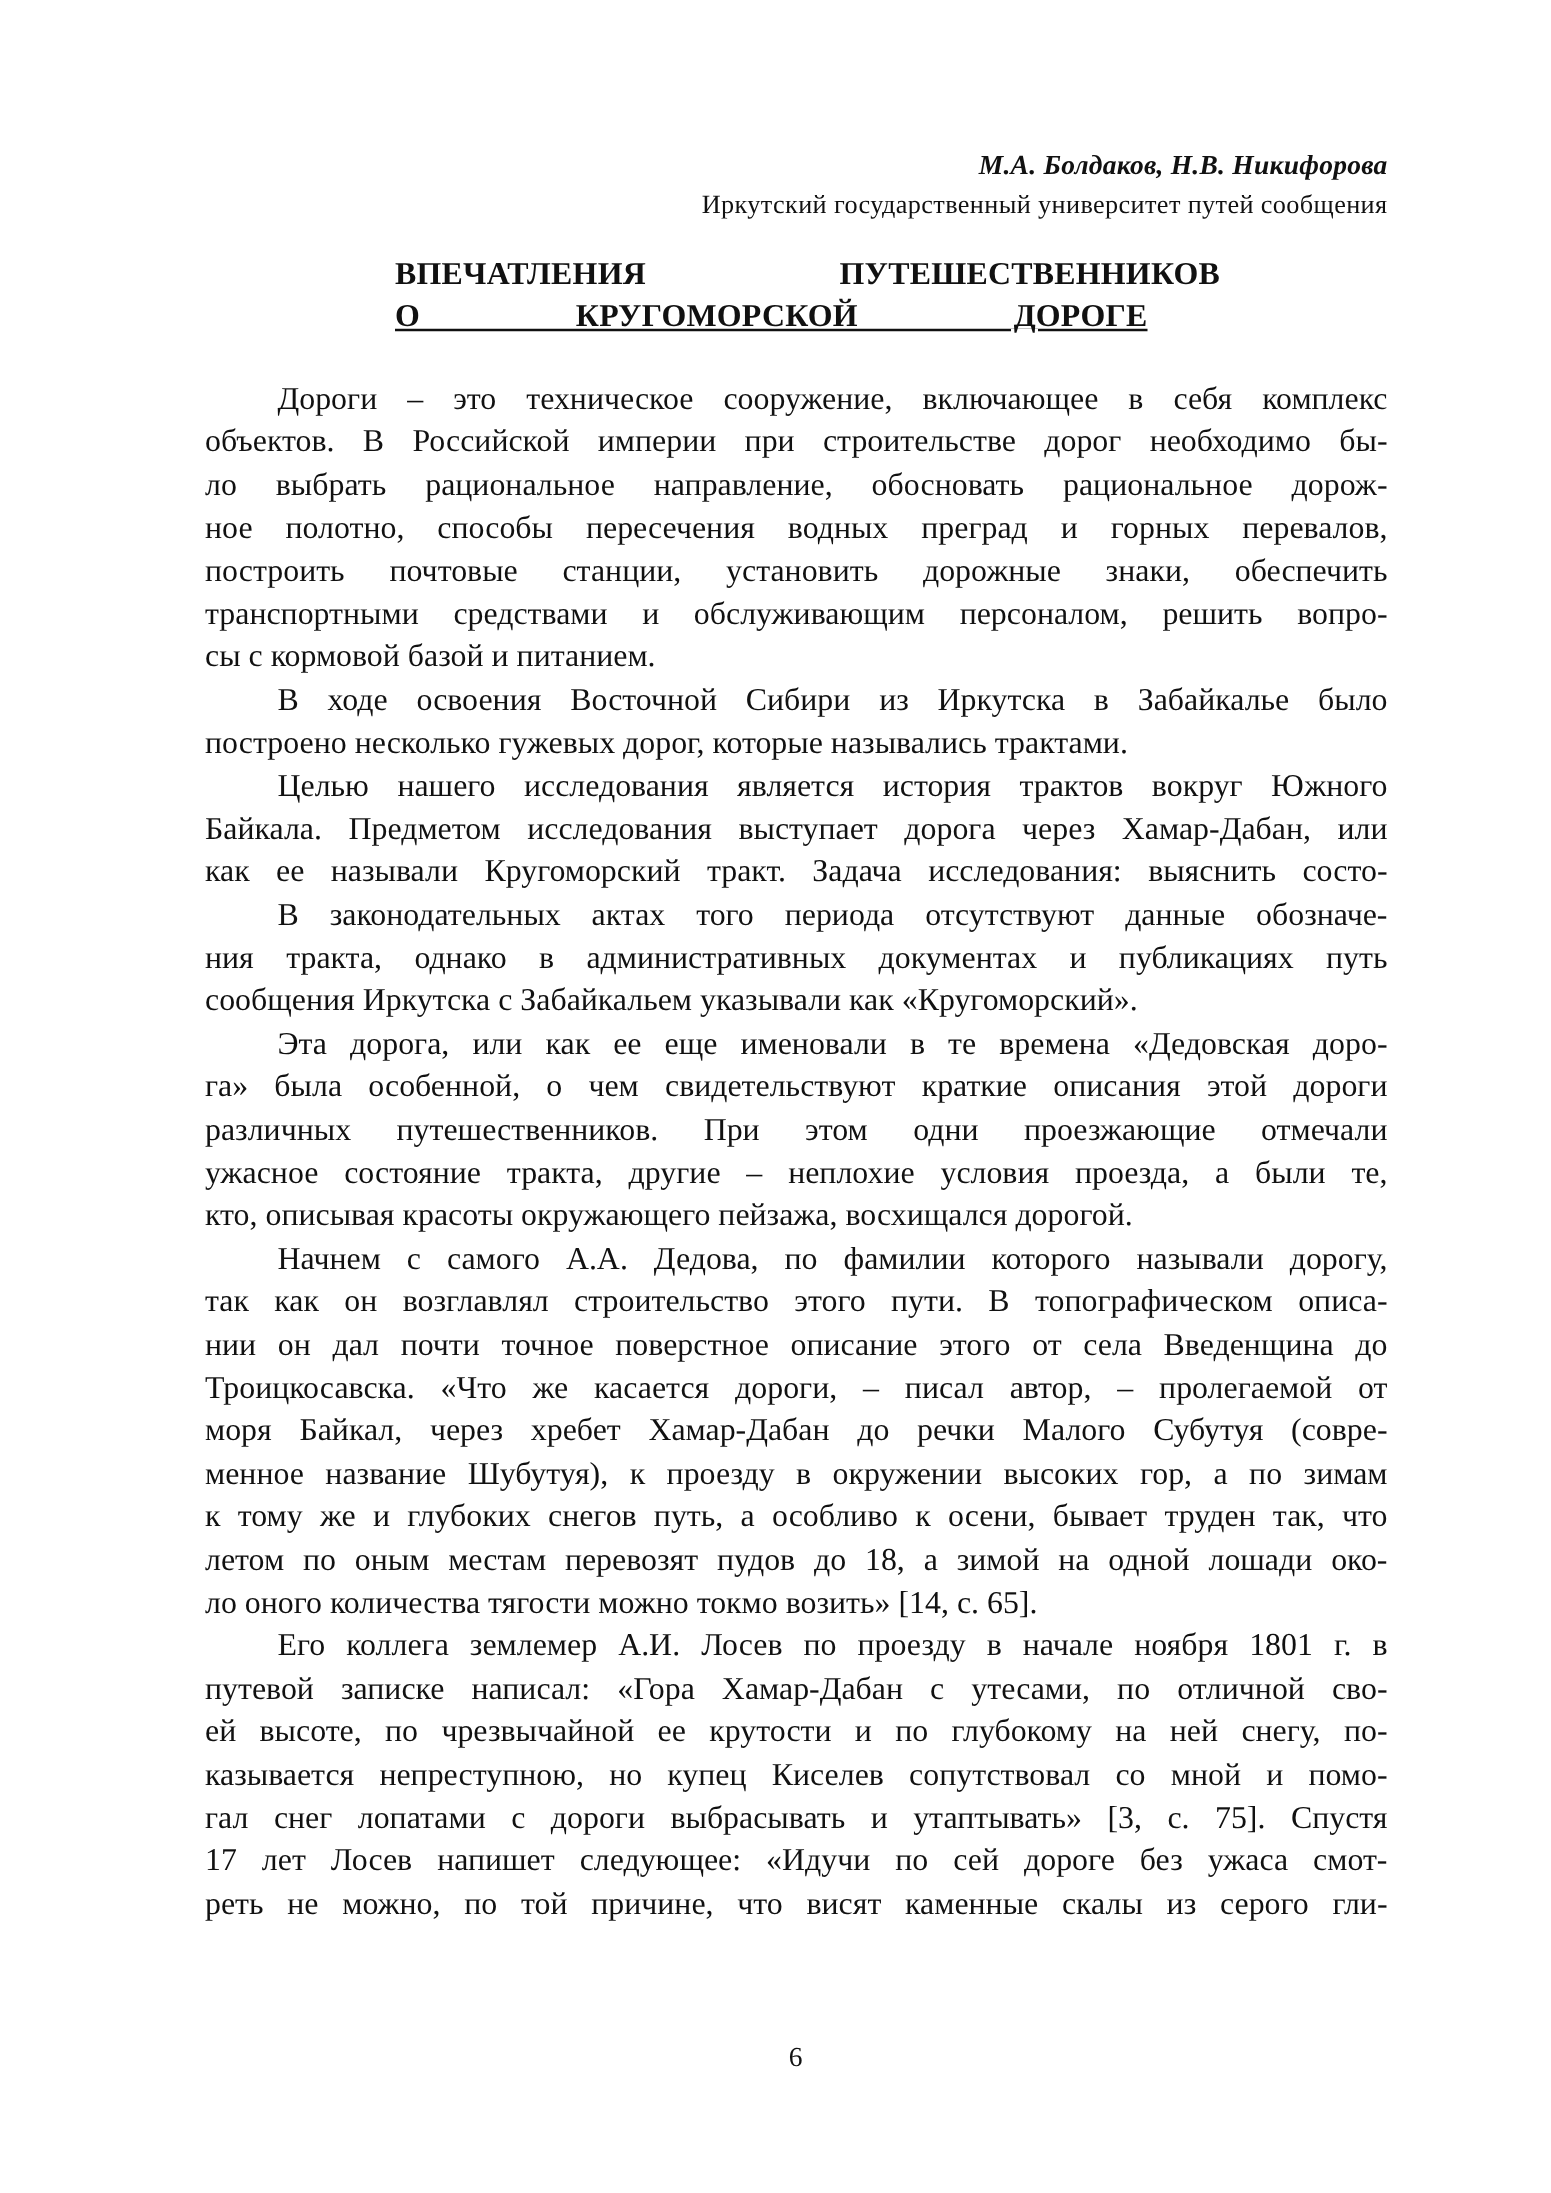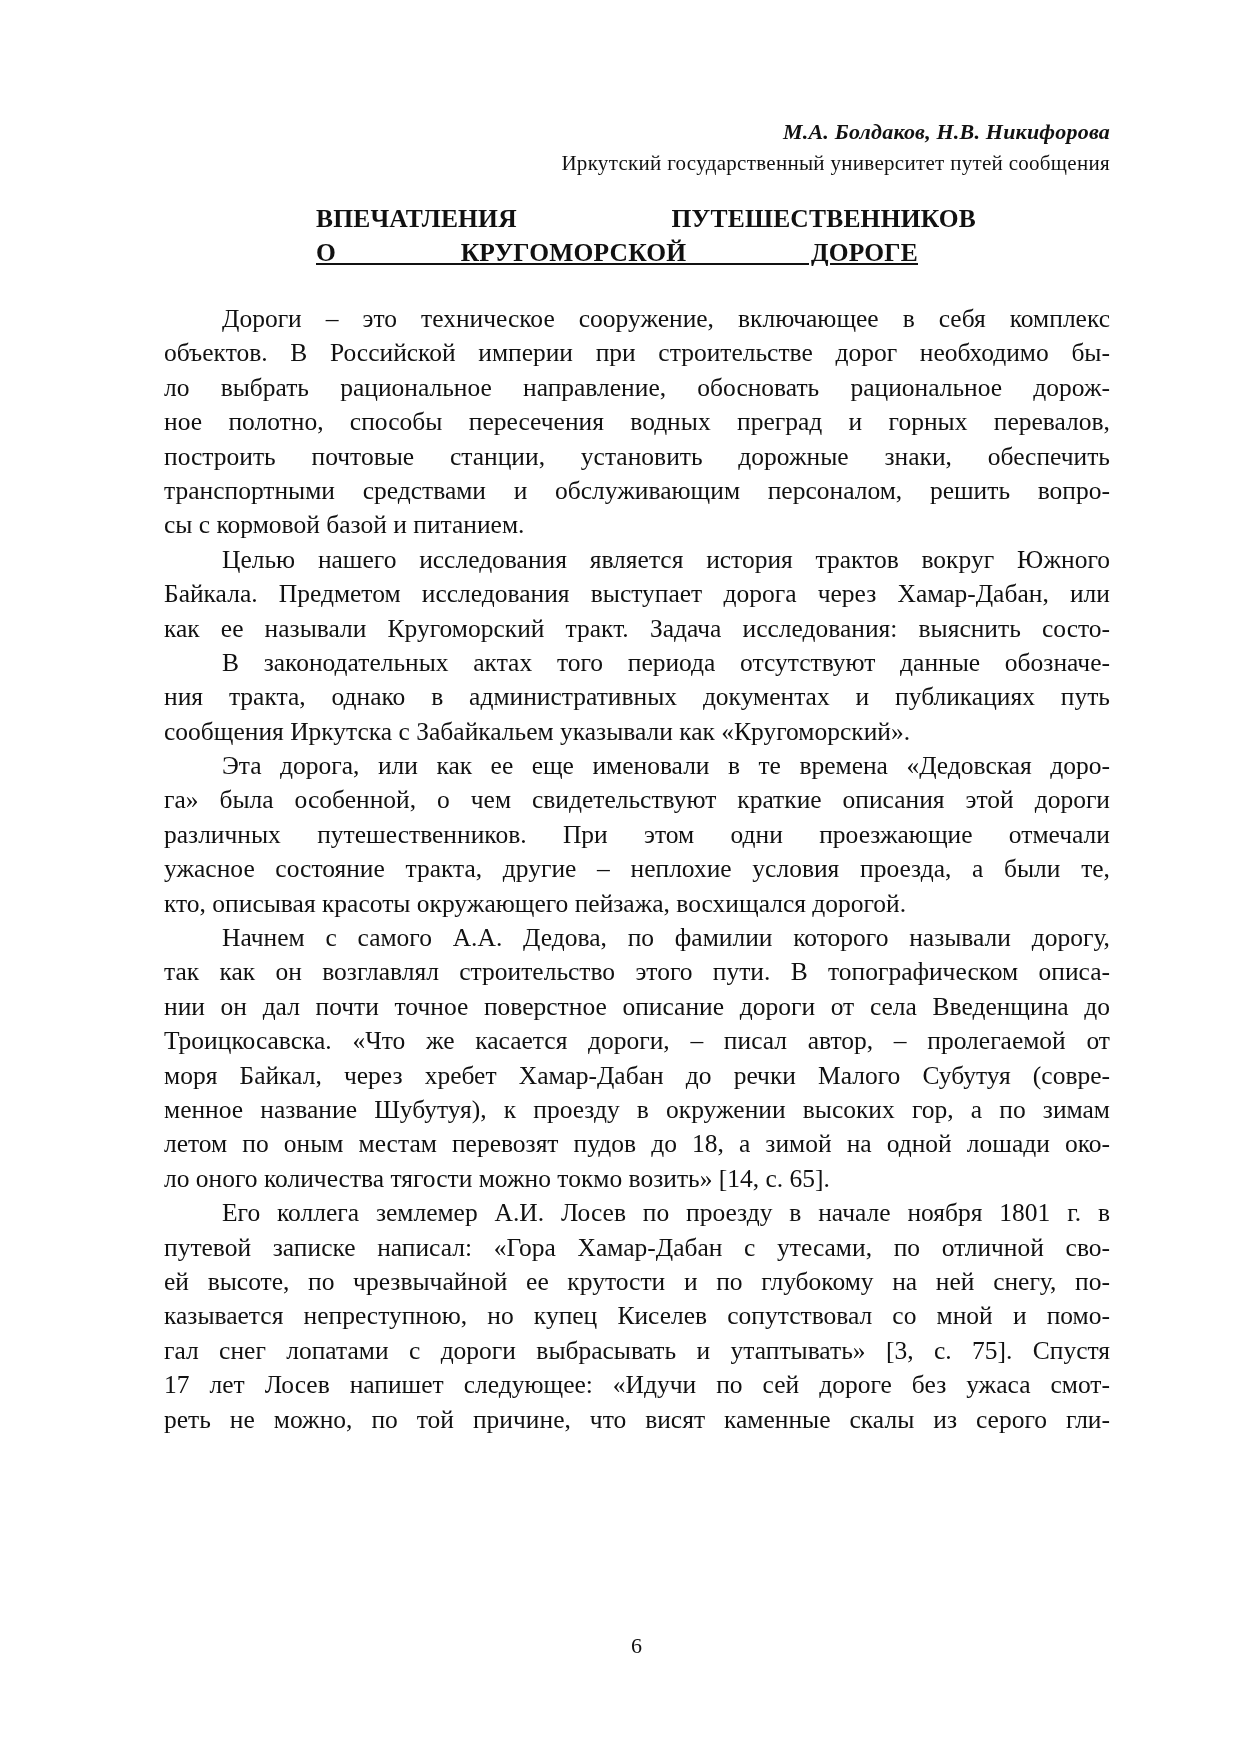--- a/index.html
+++ b/index.html
@@ -41,43 +41,48 @@
       <div class="para">
         <span class="line first">Дороги – это техническое сооружение, включающее в себя комплекс</span>
         <span class="line">объектов. В Российской империи при строительстве дорог необходимо бы-</span>
         <span class="line">ло выбрать рациональное направление, обосновать рациональное дорож-</span>
         <span class="line">ное полотно, способы пересечения водных преград и горных перевалов,</span>
         <span class="line">построить почтовые станции, установить дорожные знаки, обеспечить</span>
         <span class="line">транспортными средствами и обслуживающим персоналом, решить вопро-</span>
         <span class="line last">сы с кормовой базой и питанием.</span>
       </div>
       <div class="para">
+        <span class="line first">В ходе освоения Восточной Сибири из Иркутска в Забайкалье было</span>
+        <span class="line last">построено несколько гужевых дорог, которые назывались трактами.</span>
+      </div>
+      <div class="para">
         <span class="line first">Целью нашего исследования является история трактов вокруг Южного</span>
         <span class="line">Байкала. Предметом исследования выступает дорога через Хамар-Дабан, или</span>
         <span class="line">как ее называли Кругоморский тракт. Задача исследования: выяснить состо-</span>
       </div>
       <div class="para">
         <span class="line first">В законодательных актах того периода отсутствуют данные обозначе-</span>
         <span class="line">ния тракта, однако в административных документах и публикациях путь</span>
         <span class="line last">сообщения Иркутска с Забайкальем указывали как «Кругоморский».</span>
       </div>
       <div class="para">
         <span class="line first">Эта дорога, или как ее еще именовали в те времена «Дедовская доро-</span>
         <span class="line">га» была особенной, о чем свидетельствуют краткие описания этой дороги</span>
         <span class="line">различных путешественников. При этом одни проезжающие отмечали</span>
         <span class="line">ужасное состояние тракта, другие – неплохие условия проезда, а были те,</span>
         <span class="line last">кто, описывая красоты окружающего пейзажа, восхищался дорогой.</span>
       </div>
       <div class="para">
         <span class="line first">Начнем с самого А.А. Дедова, по фамилии которого называли дорогу,</span>
         <span class="line">так как он возглавлял строительство этого пути. В топографическом описа-</span>
-        <span class="line">нии он дал почти точное поверстное описание дороги от села Введенщина до</span>
+        <span class="line">нии он дал почти точное поверстное описание этого от села Введенщина до</span>
         <span class="line">Троицкосавска. «Что же касается дороги, – писал автор, – пролегаемой от</span>
         <span class="line">моря Байкал, через хребет Хамар-Дабан до речки Малого Субутуя (совре-</span>
         <span class="line">менное название Шубутуя), к проезду в окружении высоких гор, а по зимам</span>
+        <span class="line">к тому же и глубоких снегов путь, а особливо к осени, бывает труден так, что</span>
         <span class="line">летом по оным местам перевозят пудов до 18, а зимой на одной лошади око-</span>
         <span class="line last">ло оного количества тягости можно токмо возить» [14, с. 65].</span>
       </div>
       <div class="para">
         <span class="line first">Его коллега землемер А.И. Лосев по проезду в начале ноября 1801 г. в</span>
         <span class="line">путевой записке написал: «Гора Хамар-Дабан с утесами, по отличной сво-</span>
         <span class="line">ей высоте, по чрезвычайной ее крутости и по глубокому на ней снегу, по-</span>
         <span class="line">казывается непреступною, но купец Киселев сопутствовал со мной и помо-</span>
         <span class="line">гал снег лопатами с дороги выбрасывать и утаптывать» [3, с. 75]. Спустя</span>
         <span class="line">17 лет Лосев напишет следующее: «Идучи по сей дороге без ужаса смот-</span>

